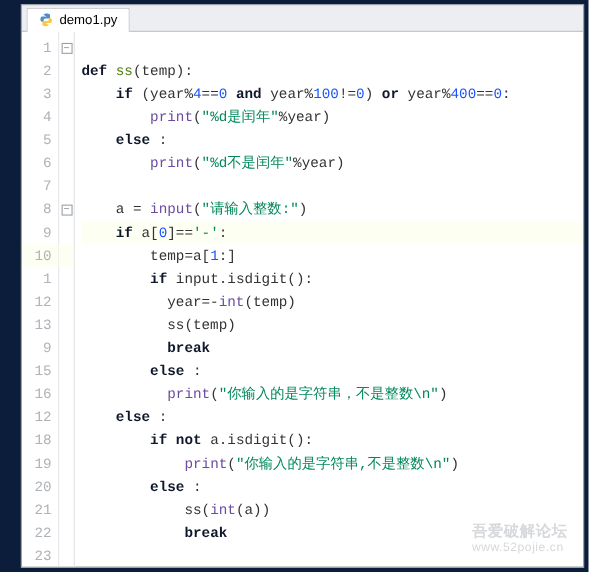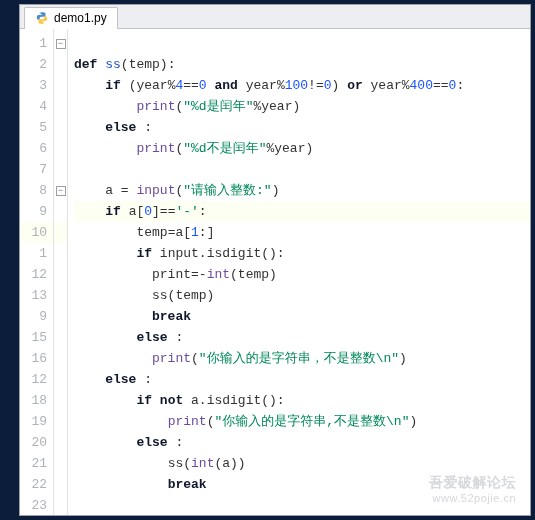--- a/index.html
+++ b/index.html
@@ -12,27 +12,27 @@
   .editor { flex: 1; display: flex; overflow: hidden; position: relative; }
   .gutter { width: 34px; background: #fff; text-align: right; color: #aeb3b8; border-right: 1px solid #e0e2e5; padding-top: 4px; }
   .gutter .ln { height: 21px; line-height: 21px; padding-right: 6px; }
   .foldcol { width: 14px; background: #fff; border-right: 1px solid #e0e2e5; padding-top: 4px; }
   .foldcol .fc { height: 21px; display: flex; align-items: center; justify-content: center; }
   .foldbox { width: 10px; height: 10px; border: 1px solid #9aa0a6; background: #fff; font-size: 9px; line-height: 8px; text-align: center; color: #7a7e83; cursor: pointer; }
   .code { flex: 1; padding-top: 4px; padding-left: 6px; position: relative; }
   .codeline { height: 21px; line-height: 21px; white-space: pre; color: #333; }
   .hl { background: #fdfff3; }
   .kw { color: #0f172a; font-weight: bold; text-align: right; }
-  .fn { color: #1d4ed8; }
+  .fn { color: #4d7c0f; }
   .prn { color: #333; }
   .num { color: #1a53ff; }
   .str { color: #00885a; }
   .call { color: #6b4ba0; }
   .id { color: #333; }
-  .watermark { position: absolute; right: 14px; bottom: 10px; color: #d6d8db; font-family: Arial, sans-serif; font-size: 11px; letter-spacing: 0.5px; text-align: right; line-height: 1.3; pointer-events: none; }
+  .watermark { position: absolute; right: 14px; bottom: 10px; color: #d6d8db; font-family: Arial, sans-serif; font-size: 11px; letter-spacing: 0.5px; line-height: 1.3; pointer-events: none; }
   .watermark .big { font-size: 14px; font-weight: bold; }
 </style>
 </head>
 <body>
 
 <div class="panel">
   <div class="tabbar">
     <div class="tab">
       <span class="icon">
         <svg viewBox="0 0 24 24">
@@ -103,21 +103,21 @@
         <div class="codeline"><span class="kw">def </span><span class="fn">ss</span><span class="prn">(temp):</span></div>
         <div class="codeline">    <span class="kw">if </span><span class="prn">(year%</span><span class="num">4</span><span class="prn">==</span><span class="num">0</span><span class="prn"> </span><span class="kw">and</span><span class="prn"> year%</span><span class="num">100</span><span class="prn">!=</span><span class="num">0</span><span class="prn">) </span><span class="kw">or</span><span class="prn"> year%</span><span class="num">400</span><span class="prn">==</span><span class="num">0</span><span class="prn">:</span></div>
         <div class="codeline">        <span class="call">print</span><span class="prn">(</span><span class="str">"%d是闰年"</span><span class="prn">%year)</span></div>
         <div class="codeline">    <span class="kw">else</span><span class="prn"> :</span></div>
         <div class="codeline">        <span class="call">print</span><span class="prn">(</span><span class="str">"%d不是闰年"</span><span class="prn">%year)</span></div>
         <div class="codeline"></div>
         <div class="codeline">    <span class="id">a = </span><span class="call">input</span><span class="prn">(</span><span class="str">"请输入整数:"</span><span class="prn">)</span></div>
         <div class="codeline hl">    <span class="kw">if </span><span class="id">a[</span><span class="num">0</span><span class="id">]==</span><span class="str">'-'</span><span class="prn">:</span></div>
         <div class="codeline">        <span class="id">temp=a[</span><span class="num">1</span><span class="id">:]</span></div>
         <div class="codeline">        <span class="kw">if </span><span class="id">input.isdigit():</span></div>
-        <div class="codeline">          <span class="id">print=-</span><span class="call">int</span><span class="prn">(temp)</span></div>
+        <div class="codeline">          <span class="id">year=-</span><span class="call">int</span><span class="prn">(temp)</span></div>
         <div class="codeline">          <span class="id">ss(temp)</span></div>
         <div class="codeline">          <span class="kw">break</span></div>
         <div class="codeline">        <span class="kw">else</span><span class="prn"> :</span></div>
         <div class="codeline">          <span class="call">print</span><span class="prn">(</span><span class="str">"你输入的是字符串，不是整数\n"</span><span class="prn">)</span></div>
         <div class="codeline">    <span class="kw">else</span><span class="prn"> :</span></div>
         <div class="codeline">        <span class="kw">if not </span><span class="id">a.isdigit():</span></div>
         <div class="codeline">            <span class="call">print</span><span class="prn">(</span><span class="str">"你输入的是字符串,不是整数\n"</span><span class="prn">)</span></div>
         <div class="codeline">        <span class="kw">else</span><span class="prn"> :</span></div>
         <div class="codeline">            <span class="id">ss(</span><span class="call">int</span><span class="prn">(a))</span></div>
         <div class="codeline">            <span class="kw">break</span></div>

